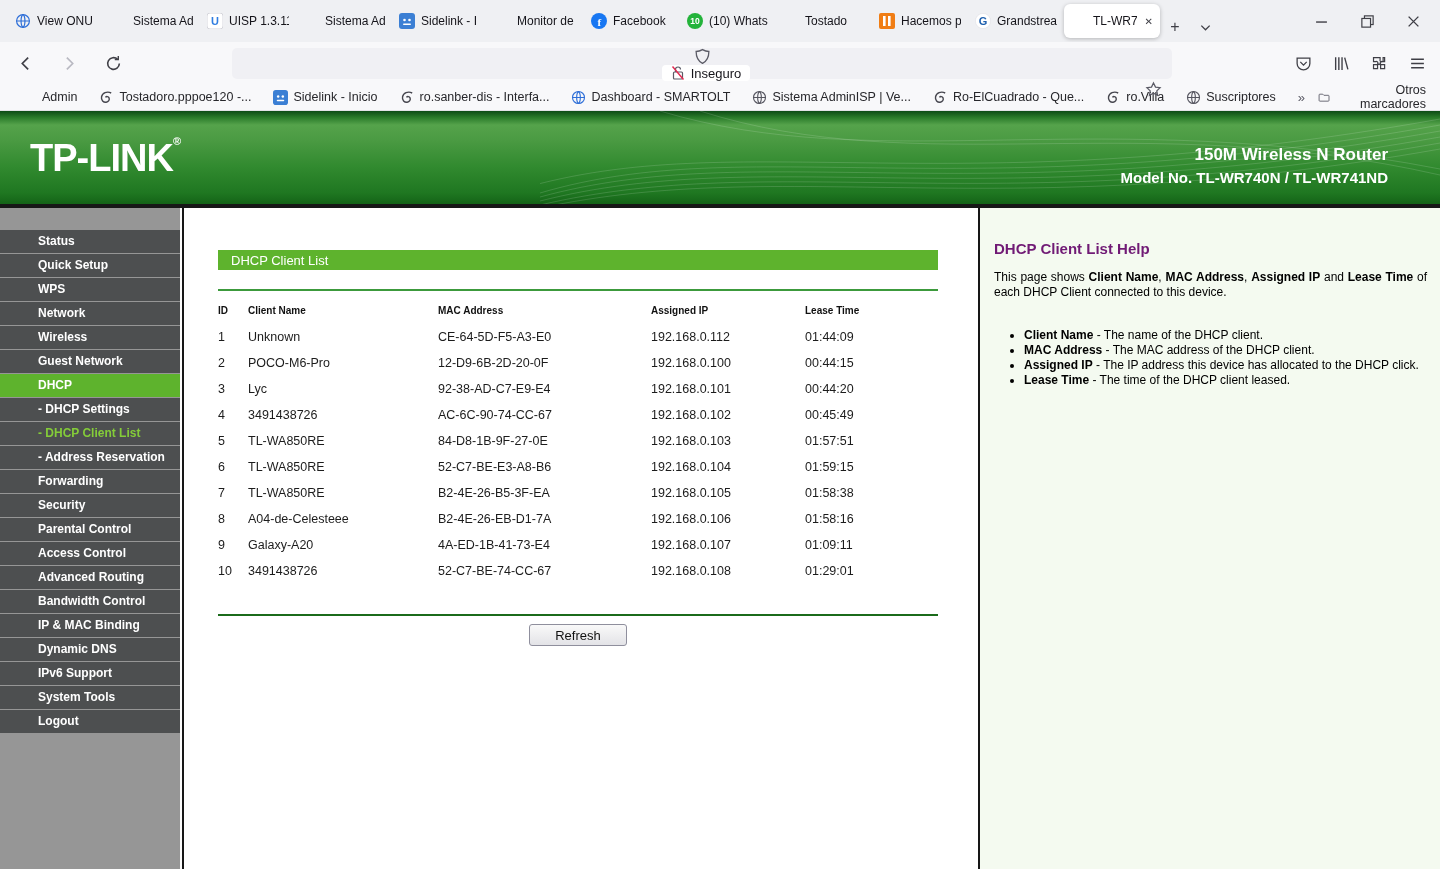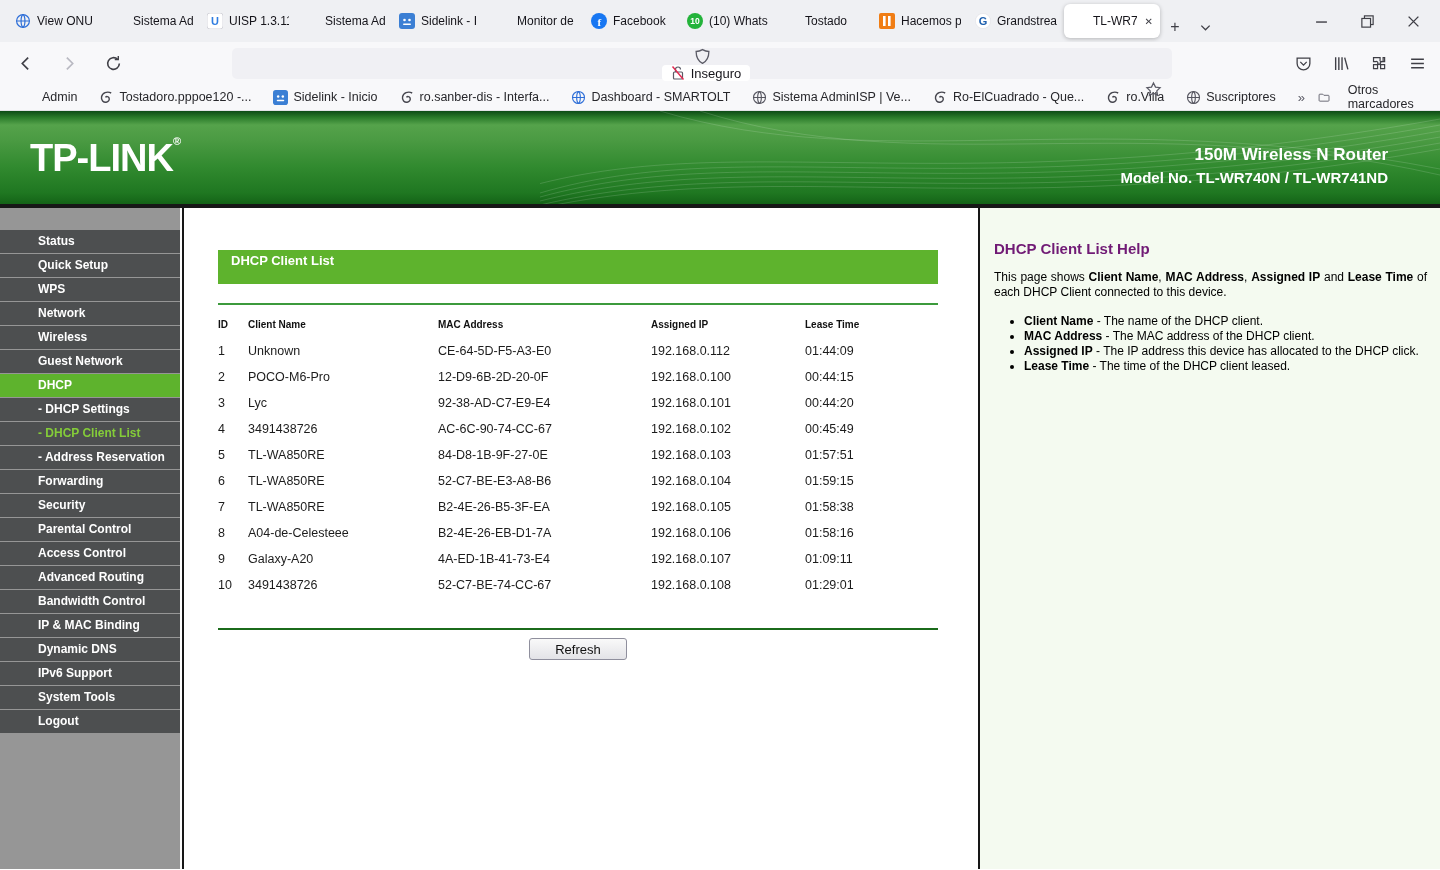--- a/index.html
+++ b/index.html
@@ -36,21 +36,21 @@
   .urlbar .star { margin-left:auto; }
   .toolbar-right { position:absolute; right:14px; top:0; height:42px; display:flex; align-items:center; gap:21px; }
   .toolbar-right .icon svg { width:17px; height:17px; display:block; }
 
   .bookmarksbar { height:27px; background:#f8f8fa; border-bottom:1px solid #e2e2e6;
                   display:flex; align-items:center; padding:0 14px 0 30px; font-size:12.5px; color:#27272b; }
   .bookmark { display:flex; align-items:center; gap:5px; margin-right:22px; white-space:nowrap; }
   .bookmark .fav, .bookmark .fav svg { width:15px; height:15px; flex:0 0 15px; }
   .bm-right { margin-left:auto; display:flex; align-items:center; gap:14px; }
   .bm-chevron { font-size:13px; color:#5b5b66; letter-spacing:-1px; }
-  .bm-other { display:flex; align-items:center; gap:18px; }
+  .bm-other { display:flex; align-items:center; gap:18px;text-align:right; }
   .bm-other svg { width:15px; height:15px; }
 
   
   .tplink-header { height:97px; position:relative; overflow:hidden;
      background:linear-gradient(180deg,#0d4b16 0%,#2a7b2a 7%,#55a34b 15%,#4a9a42 32%,#318a2f 60%,#1f7721 88%,#146317 100%);
      border-bottom:4px solid #171717; }
   .waves { position:absolute; right:0; top:0; height:97px; width:900px; opacity:.9; }
   .brand { position:absolute; left:30px; top:24px; color:#fff; font-size:38px; font-weight:bold;
            letter-spacing:-1px; }
   .brand sup { font-size:11px; vertical-align:26px; letter-spacing:0; }
@@ -62,37 +62,37 @@
   .content { display:flex; height:661px; }
   .sidebar { width:182px; background:#969696; padding-top:22px; border-right:2px solid #fbfbfb; }
   .menu-item { height:23px; line-height:23px; margin-bottom:1px; background:#4d4f50; color:#fff;
                font-size:12px; font-weight:bold; padding-left:38px; white-space:nowrap; cursor:pointer; }
   .menu-item.active-parent { background:#5eb32d; }
   .menu-item.active-sub { color:#84cc39; }
   .vline { width:2px; background:#161616; }
   .main { flex:1; background:#fff; padding:42px 0 0 34px; }
 
   .panel { width:720px; }
-  .panel-title { height:34px; line-height:22px; background:#5eb32d; color:#fff; font-weight:bold;
+  .panel-title { height:20px; line-height:22px; background:#5eb32d; color:#fff; font-weight:normal;
                  font-size:13px; padding-left:13px; }
   .hr-top { height:2px; background:#3c9a3c; margin-top:19px; }
   .hr-bottom { height:2px; background:#1b6b1b; margin-top:30px; }
   table.clients { width:100%; border-collapse:collapse; }
   table.clients th { text-align:left; font-size:10px; font-weight:bold; color:#111;
                      padding:14px 0 8px 0; }
   table.clients td { font-size:12.5px; color:#1c1c1c; height:26px; vertical-align:middle; }
   .col-id{width:30px}.col-name{width:190px}.col-mac{width:213px}.col-ip{width:154px}.col-lease{width:133px}
   .refresh-btn { display:block; margin:8px auto 0 auto; width:98px; height:22px; font-size:13px;
                  font-family:"Liberation Sans",sans-serif; color:#111;
                  background:linear-gradient(#f9f9f9,#e3e3e7); border:1px solid #8f8f9d; border-radius:3px; }
 
   .help { width:460px; background:#f4faf0; padding:32px 13px 0 14px; }
   .help h2 { font-size:15px; color:#701a75; margin-bottom:13px; }
   .help p { font-size:12px; line-height:15px; color:#000; text-align:justify; margin-top:12px; }
-  .help ul { margin-top:14px; padding-left:30px; }
+  .help ul { margin-top:28px; padding-left:30px; }
   .help li { font-size:12px; line-height:15px; color:#000; text-align:justify; }
   .help .term { font-weight:bold; }
   .bold { font-weight:bold; }
 </style>
 </head>
 <body>
 
 <div class="titlebar">
   <div class="tabs" id="tabs">
       <div class="tab">

